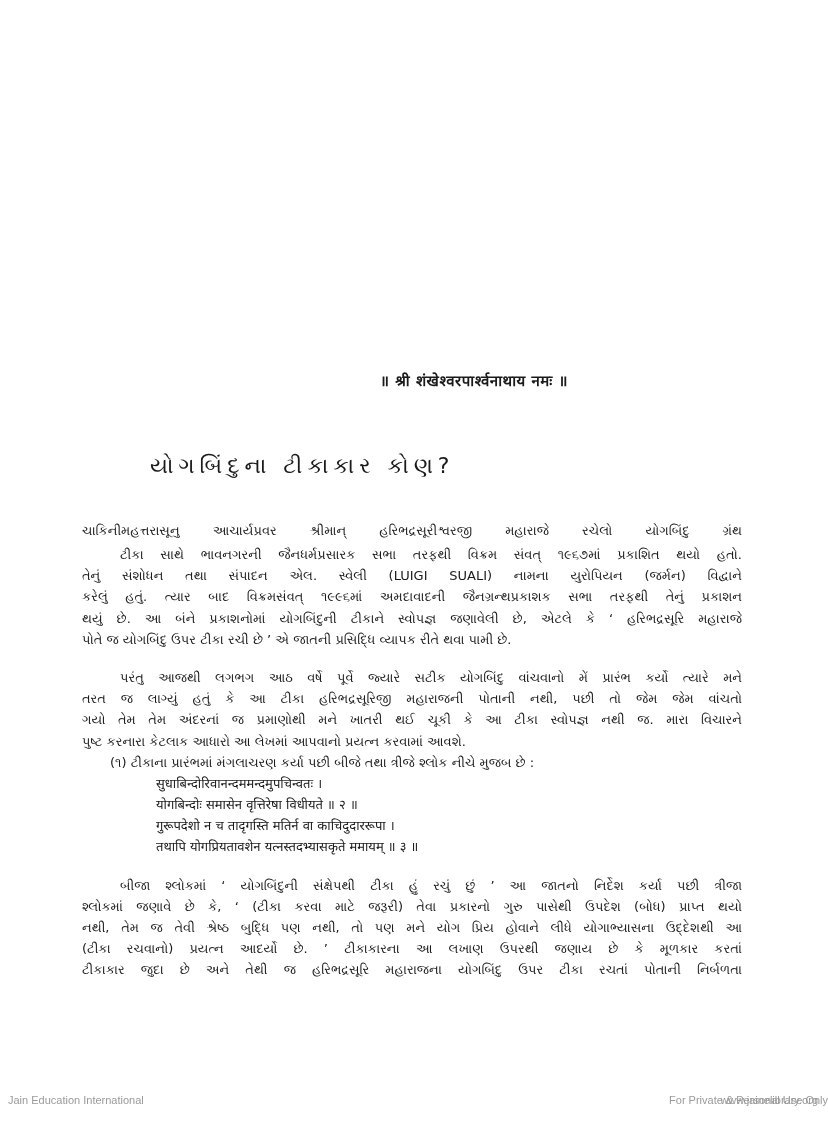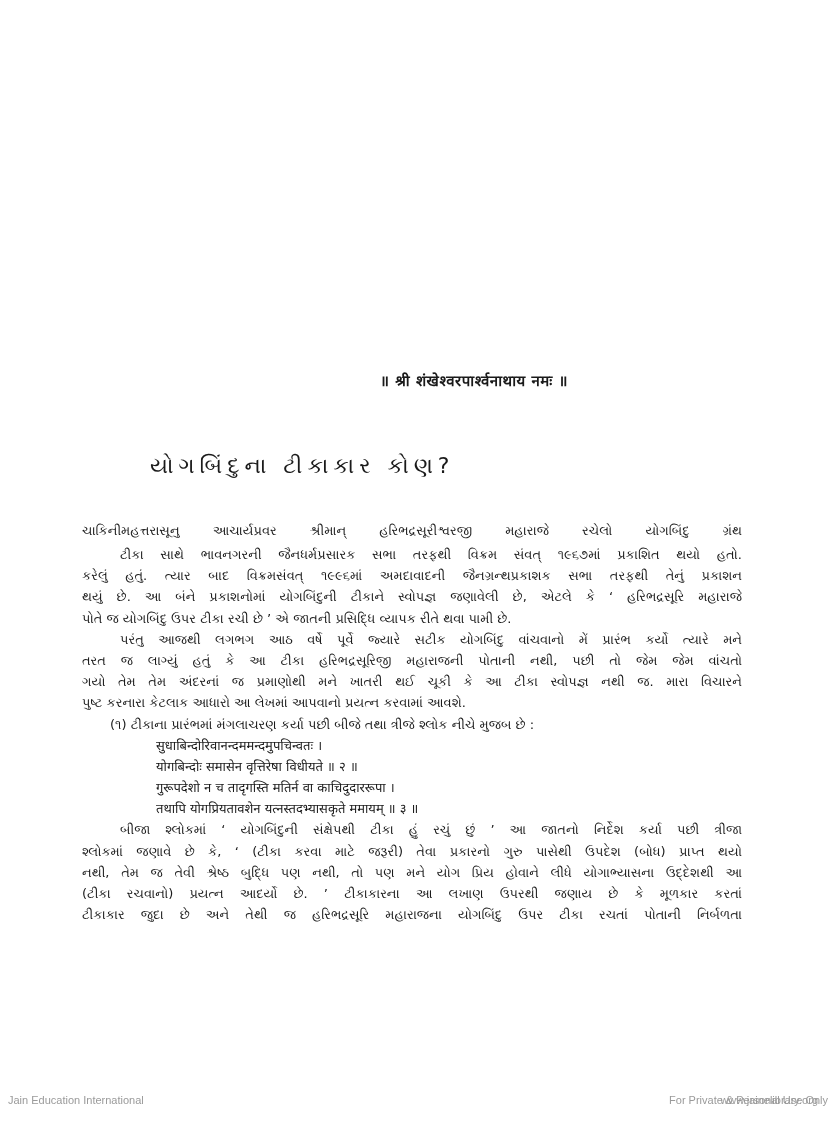--- a/index.html
+++ b/index.html
@@ -17,21 +17,21 @@
       position: absolute; top: 438px; left: 0; width: 828px;
       text-align: left; padding-left: 150px; box-sizing: border-box;
       font-size: 22px; letter-spacing: 5px; font-weight: normal;
     }
     .body-text {
       position: absolute; left: 82px; top: 520px; width: 660px;
       font-size: 13px; line-height: 21.2px; text-align: justify;
     }
     .line { white-space: nowrap; overflow: hidden; height: 21.2px; text-align-last: justify; }
     .line.last { text-align-last: left; }
-    .indent { padding-left: 38px; }
+    .indent { padding-left: 38px; margin-top: 17px; }
     .first-line { height: 24px; padding-top: 0; }
     .cont { padding-left: 38px; }
     .verse-block { padding-left: 74px; }
     .verse { white-space: nowrap; height: 21.2px; font-size: 13px; }
     .num-line { padding-left: 28px; }
     .footer {
       position: absolute; top: 1094px; left: 0; width: 828px; height: 16px;
       font-family: "Liberation Sans", sans-serif; font-size: 11px; color: #9a9a9a;
     }
     .footer .f-left { position: absolute; left: 8px; }
@@ -45,20 +45,21 @@
 
   <div class="invocation">॥ श्री शंखेश्वरपार्श्वनाथाय नमः ॥</div>
 
   <h1 class="title">યોગબિંદુના ટીકાકાર કોણ?</h1>
 
   <div class="body-text">
 
     <div>
       <div class="line first-line"><span>ચાકિનીમહત્તરાસૂનુ આચાર્યપ્રવર શ્રીમાન્ હરિભદ્રસૂરીશ્વરજી મહારાજે રચેલો યોગબિંદુ ગ્રંથ</span></div>
       <div class="line cont">ટીકા સાથે ભાવનગરની જૈનધર્મપ્રસારક સભા તરફથી વિક્રમ સંવત્ ૧૯૬૭માં પ્રકાશિત થયો હતો.</div>
+      <div class="line">તેનું સંશોધન તથા સંપાદન એલ. સ્વેલી (LUIGI SUALI) નામના યુરોપિયન (જર્મન) વિદ્વાને</div>
       <div class="line">કરેલું હતું. ત્યાર બાદ વિક્રમસંવત્ ૧૯૯૬માં અમદાવાદની જૈનગ્રન્થપ્રકાશક સભા તરફથી તેનું પ્રકાશન</div>
       <div class="line">થયું છે. આ બંને પ્રકાશનોમાં યોગબિંદુની ટીકાને સ્વોપજ્ઞ જણાવેલી છે, એટલે કે ‘ હરિભદ્રસૂરિ મહારાજે</div>
       <div class="line last">પોતે જ યોગબિંદુ ઉપર ટીકા રચી છે ’ એ જાતની પ્રસિદ્ધિ વ્યાપક રીતે થવા પામી છે.</div>
     </div>
 
     <div>
       <div class="line indent">પરંતુ આજથી લગભગ આઠ વર્ષે પૂર્વે જ્યારે સટીક યોગબિંદુ વાંચવાનો મેં પ્રારંભ કર્યો ત્યારે મને</div>
       <div class="line">તરત જ લાગ્યું હતું કે આ ટીકા હરિભદ્રસૂરિજી મહારાજની પોતાની નથી, પછી તો જેમ જેમ વાંચતો</div>
       <div class="line">ગયો તેમ તેમ અંદરનાં જ પ્રમાણોથી મને ખાતરી થઈ ચૂકી કે આ ટીકા સ્વોપજ્ઞ નથી જ. મારા વિચારને</div>
       <div class="line last">પુષ્ટ કરનારા કેટલાક આધારો આ લેખમાં આપવાનો પ્રયત્ન કરવામાં આવશે.</div>

